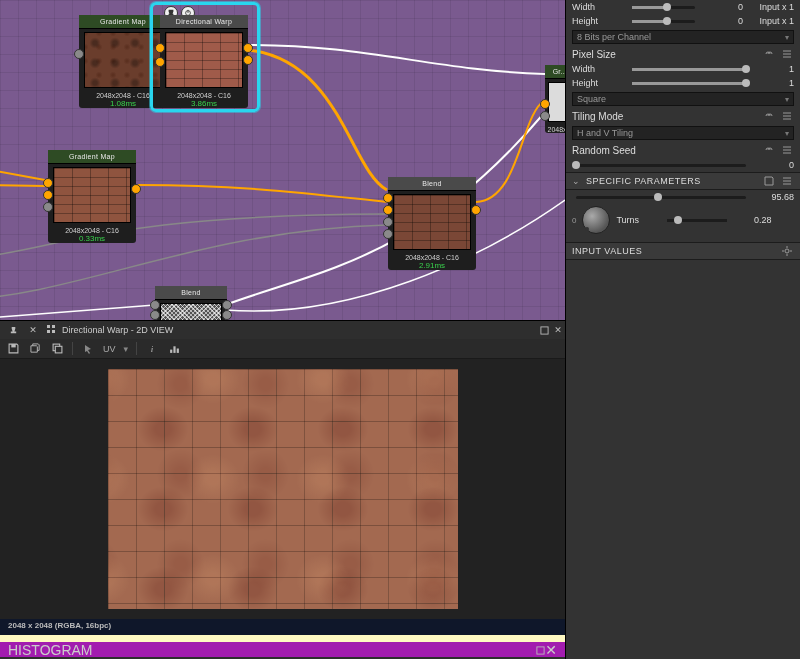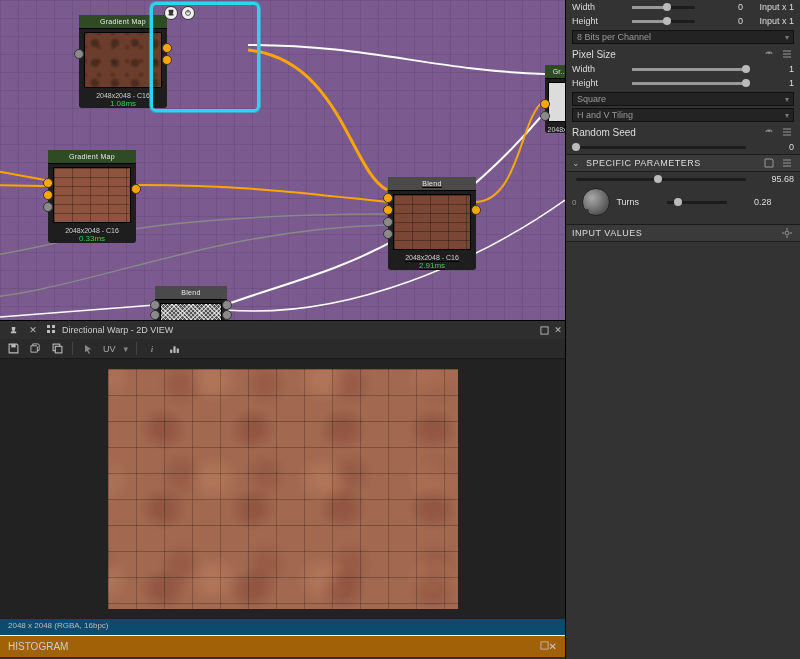--- a/index.html
+++ b/index.html
@@ -69,22 +69,22 @@
     background-size: 56px 52px; background-position: 28px 26px;
   }
   .texture .noise {
     position:absolute; inset:0;
     background:
       radial-gradient(rgba(0,0,0,.18) 12%, transparent 40%) 10px 20px/90px 80px,
       radial-gradient(rgba(255,235,220,.14) 8%, transparent 35%) 50px 60px/110px 100px,
       radial-gradient(rgba(0,0,0,.12) 10%, transparent 40%) 200px 150px/85px 90px;
     mix-blend-mode: overlay;
   }
-  .resbar { height:16px; font-size:8px; color:#bbb; padding:2px 8px; background:#0c4a6e; }
-  .histbar { height:22px; background:#a16207; border-top:1px solid #fef9c3; display:flex; align-items:center; font-size:10px; color:#ccc; padding:0 8px; }
+  .resbar { height:16px; font-size:8px; color:#bbb; padding:2px 8px; background:#0f172a;font-weight:bold; }
+  .histbar { height:22px; background:#a21caf; border-top:7px solid #fef9c3; display:flex; align-items:center; font-size:14px; color:#ccc; padding:0 8px; }
   .histbar .spacer{flex:1;}
 
   
   .props { position:absolute; right:0; top:0; width:235px; height:659px; background:#333; border-left:1px solid #000; color:#ccc; font-size:10px; }
   .prow { display:flex; align-items:center; height:16px; padding:0 6px; gap:6px; }
   .prow.sml { height:14px; font-size:9px; }
   .plabel { color:#ddd; }
   .slider { flex:1; height:3px; background:#1c1c1c; border-radius:2px; position:relative; margin:0 4px; cursor:pointer; }
   .slider .fill { position:absolute; left:0; top:0; height:100%; background:#999; }
   .slider .knob { position:absolute; top:-3px; width:8px; height:8px; border-radius:50%; background:#bbb; transform:translateX(-4px); }
@@ -157,33 +157,43 @@
           <path d="M2 1h6v2l-1 3h1v2H2V6h1L2 3z" fill="#333"></path>
         </svg>
       </span>
     <span class="ic">
         <svg viewBox="0 0 10 10">
           <circle cx="5" cy="5" r="3" stroke="#333" fill="none"></circle>
           <line x1="5" y1="1" x2="5" y2="5" stroke="#333"></line>
         </svg>
       </span>
   </div>
+  <div class="node" style="left:160px; top:15px;">
+    <div class="nhdr gray">Directional Warp</div>
+    <div class="thumb brickthumb" style="filter:hue-rotate(-5deg) brightness(1.1);"></div>
+    <div class="meta">2048x2048 - C16</div>
+    <div class="ms">3.86ms</div>
+    <span class="port" style="left:-5px; top:28px;"></span>
+    <span class="port" style="left:-5px; top:42px;"></span>
+    <span class="port" style="right:-5px; top:28px;"></span>
+    <span class="port" style="right:-5px; top:40px;"></span>
+  </div>
 
   <div class="node" style="left:48px; top:150px;">
     <div class="nhdr green">Gradient Map</div>
     <div class="thumb brickthumb"></div>
     <div class="meta">2048x2048 - C16</div>
     <div class="ms">0.33ms</div>
     <span class="port" style="left:-5px; top:28px;"></span>
     <span class="port" style="left:-5px; top:40px;"></span>
     <span class="port gray" style="left:-5px; top:52px;"></span>
     <span class="port" style="right:-5px; top:34px;"></span>
   </div>
 
-  <div class="node" style="left:388px; top:177px;text-decoration:underline;">
+  <div class="node" style="left:388px; top:177px;">
     <div class="nhdr gray">Blend</div>
     <div class="thumb brickthumb" style="filter:brightness(.85);"></div>
     <div class="meta">2048x2048 - C16</div>
     <div class="ms">2.91ms</div>
     <span class="port" style="left:-5px; top:16px;"></span>
     <span class="port" style="left:-5px; top:28px;"></span>
     <span class="port gray" style="left:-5px; top:40px;"></span>
     <span class="port gray" style="left:-5px; top:52px;"></span>
     <span class="port" style="right:-5px; top:28px;"></span>
   </div>
@@ -346,20 +356,35 @@
         <div class="knob" style="left:100%;"></div>
       </div>
     <span class="pval">1</span>
   </div>
 
   <div class="dropdown">
     <span>Square</span>
       <span class="dd">▾</span>
   </div>
 
+  <div class="prow">
+    <span class="plabel">Tiling Mode</span>
+    <div class="iconpair">
+      <span class="iconbtn">
+          <svg viewBox="0 0 10 10">
+            <path d="M2 5a2 2 0 014 0M4 5a2 2 0 014 0" stroke="#999" fill="none"></path>
+          </svg>
+        </span>
+      <span class="iconbtn">
+          <svg viewBox="0 0 10 10">
+            <path d="M1 2h8M1 5h8M1 8h8" stroke="#999"></path>
+          </svg>
+        </span>
+    </div>
+  </div>
   <div class="dropdown">
     <span>H and V Tiling</span>
       <span class="dd">▾</span>
   </div>
 
   <div class="prow">
     <span class="plabel">Random Seed</span>
     <div class="iconpair">
       <span class="iconbtn">
           <svg viewBox="0 0 10 10">

